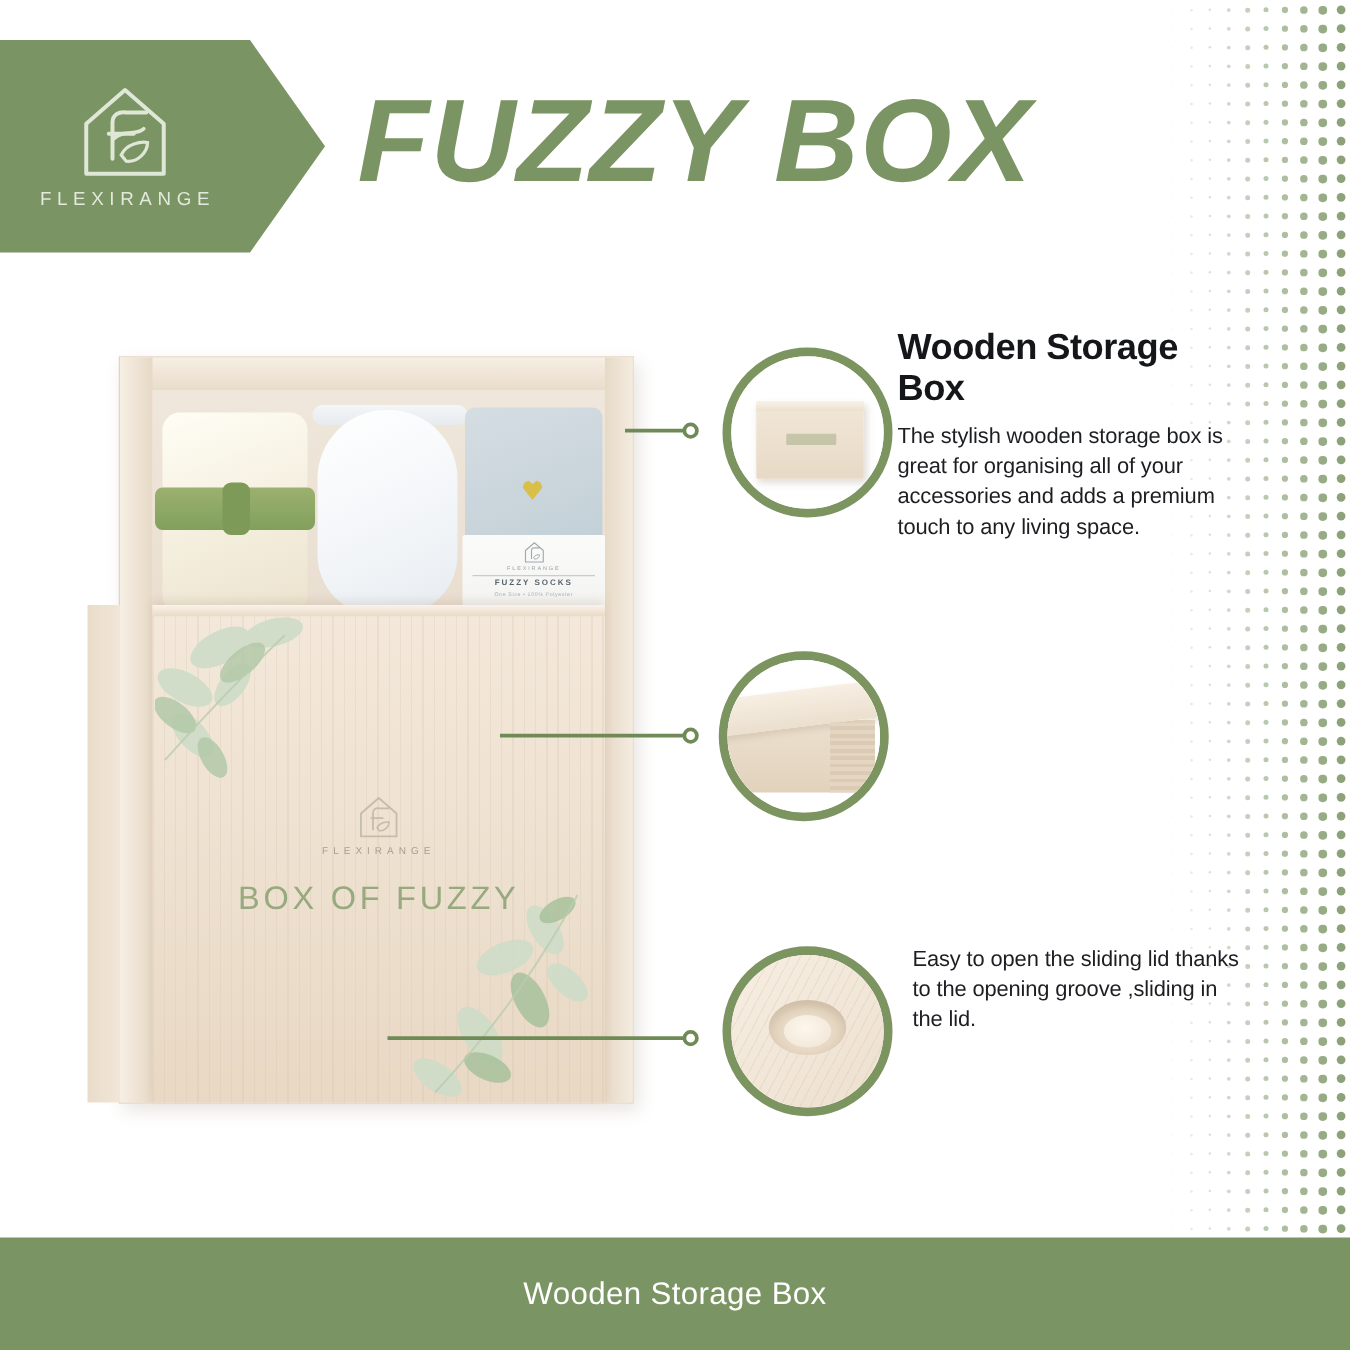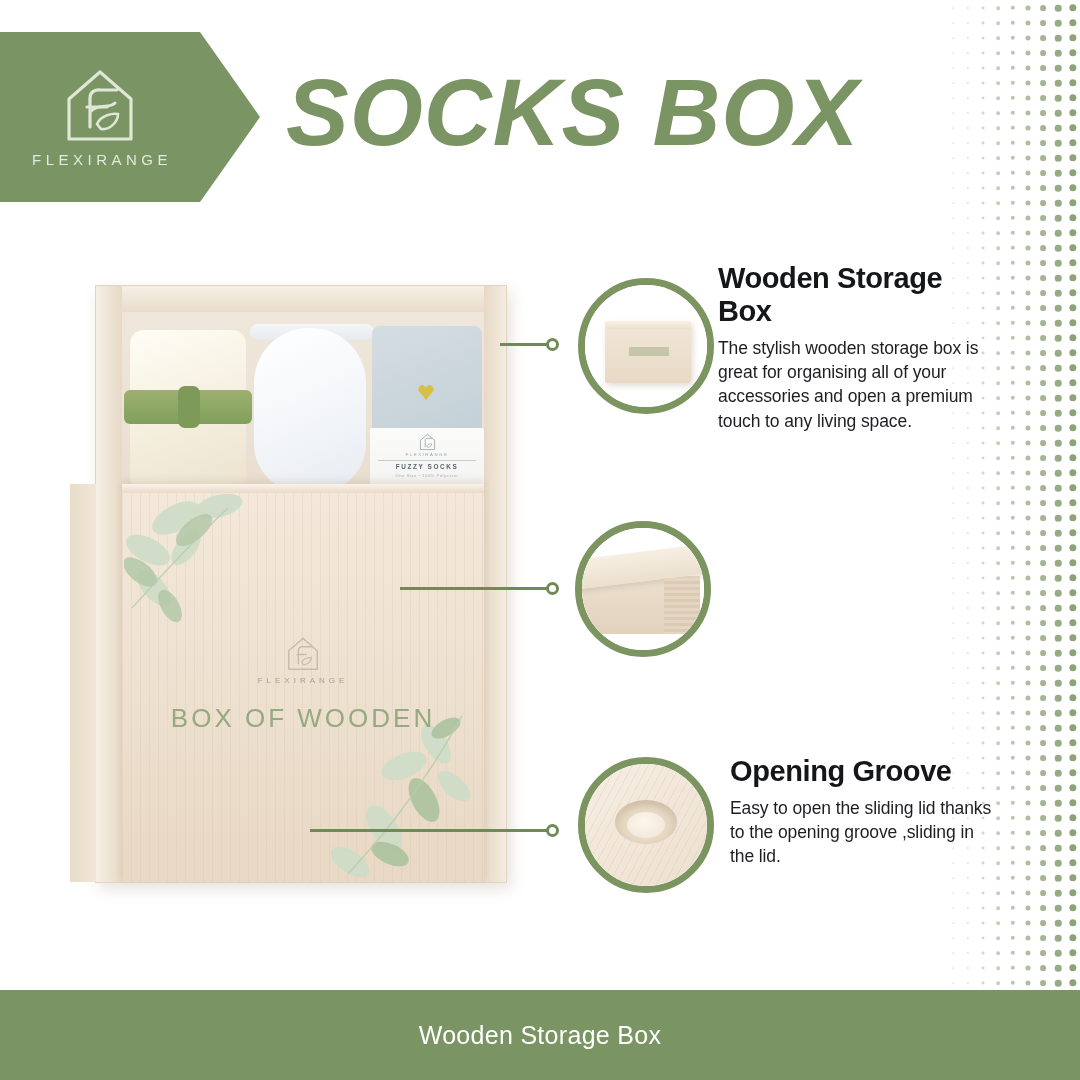--- a/index.html
+++ b/index.html
@@ -880,21 +880,21 @@
     <svg class="logo-mark" viewBox="0 0 74 78" fill="none">
       <path d="M6 32 L37 5 L68 32 L68 72 L6 72 Z" stroke="#dfe7d6" stroke-width="3.2" fill="none" stroke-linejoin="round"></path>
       <path d="M27 60 L27 31 C27 25 32 22 38 23 L54 23" stroke="#dfe7d6" stroke-width="3.2" fill="none" stroke-linecap="round"></path>
       <path d="M24 40 L44 40" stroke="#dfe7d6" stroke-width="3.2" stroke-linecap="round"></path>
       <path d="M28 44 C36 36 46 42 52 36" stroke="#dfe7d6" stroke-width="3" fill="none" stroke-linecap="round"></path>
       <path d="M34 57 C38 48 50 46 55 47 C55 55 47 63 38 62 Z" stroke="#dfe7d6" stroke-width="2.6" fill="none"></path>
     </svg>
     <div class="logo-word">FLEXIRANGE</div>
   </div>
 
-  <div class="main-title">SOCKS BOX</div>
+  <div class="main-title">FUZZY BOX</div>
 
   <div class="product">
     <div class="box-outer">
       <div class="box-rim-top"></div>
       <div class="box-rim-left"></div>
       <div class="box-rim-right"></div>
 
       <div class="box-interior">
         <div class="item blanket"></div>
         <div class="bow"></div>
@@ -952,21 +952,21 @@
         </svg>
 
         <div class="brand-engrave">
           <svg class="eng-mark" viewBox="0 0 74 78" fill="none">
             <path d="M6 32 L37 5 L68 32 L68 72 L6 72 Z" stroke="#a9a893" stroke-width="3.2" fill="none" stroke-linejoin="round"></path>
             <path d="M27 60 L27 31 C27 25 32 22 38 23 L54 23" stroke="#a9a893" stroke-width="3.2" fill="none" stroke-linecap="round"></path>
             <path d="M24 40 L44 40" stroke="#a9a893" stroke-width="3.2" stroke-linecap="round"></path>
             <path d="M34 57 C38 48 50 46 55 47 C55 55 47 63 38 62 Z" stroke="#a9a893" stroke-width="2.6" fill="none"></path>
           </svg>
           <div class="eng-word">FLEXIRANGE</div>
-          <div class="eng-title">BOX OF WOODEN</div>
+          <div class="eng-title">BOX OF FUZZY</div>
         </div>
 
         <div class="groove-knob"></div>
       </div>
       <div class="lid-left-overhang"></div>
     </div>
   </div>
 
   <div class="conn" style="left:500px;top:343px;width:48px;"></div>
   <div class="conn-dot" style="left:546px;top:338px;"></div>
@@ -983,21 +983,21 @@
         background:linear-gradient(180deg,#f2e7d8,#e7d9c5);border-radius:2px;
         box-shadow:2px 3px 6px rgba(140,120,95,.25);"></div>
       <div style="position:absolute;left:20px;top:36px;width:86px;height:8px;
         background:linear-gradient(180deg,#f9f2e7,#ece0cf);"></div>
       <div style="position:absolute;left:44px;top:62px;width:40px;height:9px;
         background:rgba(150,165,125,.45);border-radius:1px;"></div>
     </div>
   </div>
   <div class="feat" style="left:718px;top:262px;">
     <div class="feat-title">Wooden Storage Box</div>
-    <div class="feat-body">The stylish wooden storage box is great for organising all of your accessories and open a premium touch to any living space.</div>
+    <div class="feat-body">The stylish wooden storage box is great for organising all of your accessories and adds a premium touch to any living space.</div>
   </div>
 
   <div class="circle" style="left:575px;top:521px;">
     <div class="circ-inner" style="background:#fff;">
       <div style="position:absolute;left:-8px;top:48px;width:126px;height:58px;
         background:linear-gradient(180deg,#ece0cf,#e2d2bc);"></div>
       <div style="position:absolute;left:-10px;top:24px;width:132px;height:30px;
         background:linear-gradient(180deg,#f7efe3,#ebdfce);transform:skewY(-7deg);
         box-shadow:0 3px 5px rgba(140,120,95,.2);"></div>
       <div style="position:absolute;left:82px;top:50px;width:36px;height:56px;
@@ -1013,20 +1013,19 @@
         repeating-linear-gradient(118deg,rgba(205,184,160,.22) 0 1px,rgba(0,0,0,0) 1px 7px),
         linear-gradient(140deg,#f7eee2,#ece0cf);">
       <div style="position:absolute;left:30px;top:36px;width:62px;height:44px;border-radius:50%;
         background:radial-gradient(ellipse at 50% 58%,#efe3d2 0%,#e3d4bf 62%,#f2e8da 100%);
         box-shadow:inset 0 4px 7px rgba(160,135,105,.35);"></div>
       <div style="position:absolute;left:42px;top:48px;width:38px;height:26px;border-radius:50%;
         background:radial-gradient(ellipse at 45% 40%,#fdf7ec,#efe4d4);"></div>
     </div>
   </div>
   <div class="feat" style="left:730px;top:755px;">
-    <div class="feat-title">Opening Groove</div>
     <div class="feat-body">Easy to open the sliding lid thanks to the opening groove ,sliding in the lid.</div>
   </div>
 
   <div class="footer">
     <div class="footer-text">Wooden Storage Box</div>
   </div>
 </div>
 
 </body></html>

